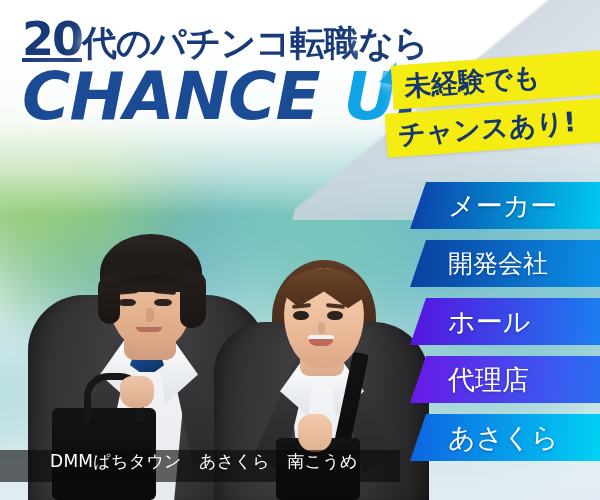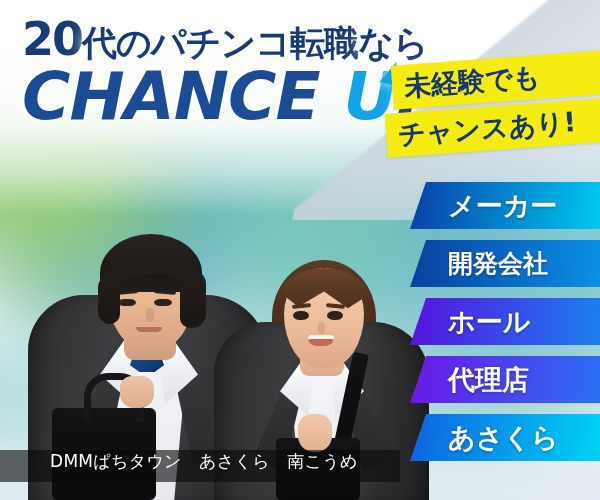--- a/index.html
+++ b/index.html
@@ -255,21 +255,21 @@
   }
   .kicker{
     font-family:"DejaVu Sans","Liberation Sans",sans-serif;
     font-weight:700;
     font-size:40px;line-height:1;
     letter-spacing:-1px;
     color:#183a78;
     white-space:nowrap;
     text-shadow:0 0 7px rgba(255,255,255,.96),0 0 14px rgba(255,255,255,.9),0 0 22px rgba(255,255,255,.75);
   }
-  .kicker .num{font-size:46px;letter-spacing:-2px;}
+  .kicker .num{font-size:46px;letter-spacing:-2px;text-decoration:underline;}
   .kicker .sm{font-size:35px;}
 
   .logo{
     margin-top:4px;
     display:flex;align-items:flex-end;gap:8px;
     white-space:nowrap;
   }
   .logo-chance{
     font-family:"DejaVu Sans","Liberation Sans",sans-serif;
     font-weight:700;font-style:italic;
@@ -327,21 +327,21 @@
   .tag{
     position:relative;
     height:47px;
     display:flex;align-items:center;
     padding-left:38px;
     clip-path:polygon(16px 0,100% 0,100% 100%,0 100%);
     box-shadow:0 2px 5px rgba(0,0,0,.2);
   }
   .tag-label{
     font-family:"DejaVu Sans","Liberation Sans",sans-serif;
-    font-weight:700;
+    font-weight:400;
     font-size:27px;
     line-height:1;
     color:#ffffff;
     letter-spacing:0px;
     white-space:nowrap;
     text-shadow:0 1px 3px rgba(0,40,90,.45);
   }
   .tag.sz-sm .tag-label{font-size:25px;}
 
   

